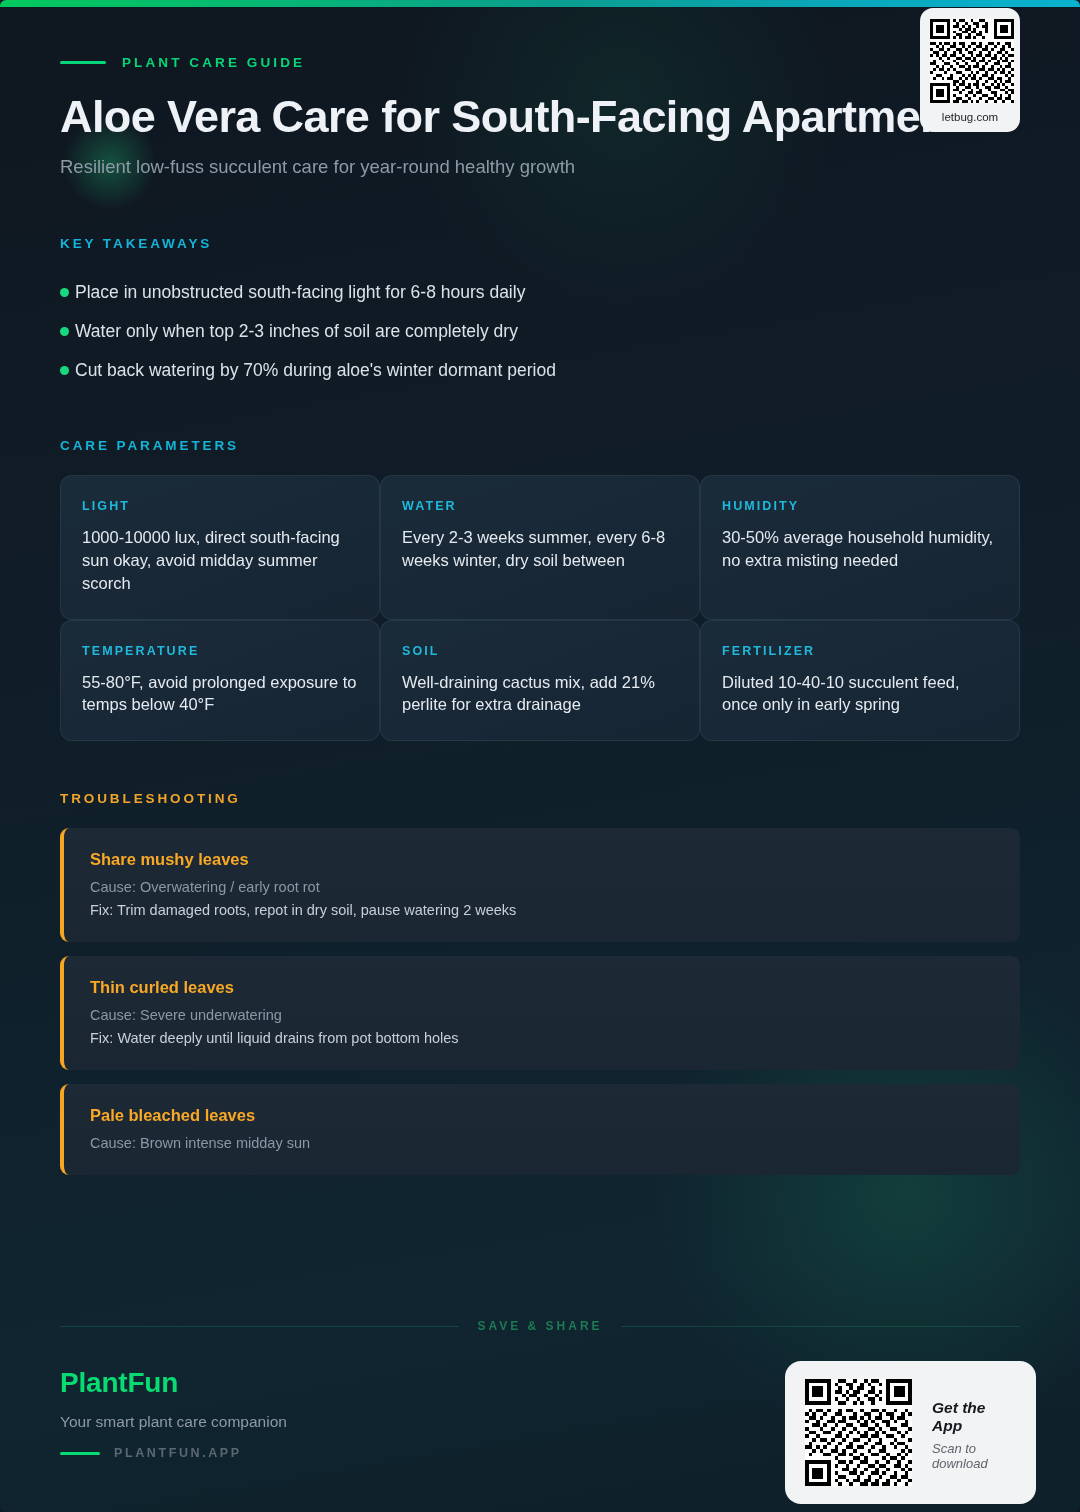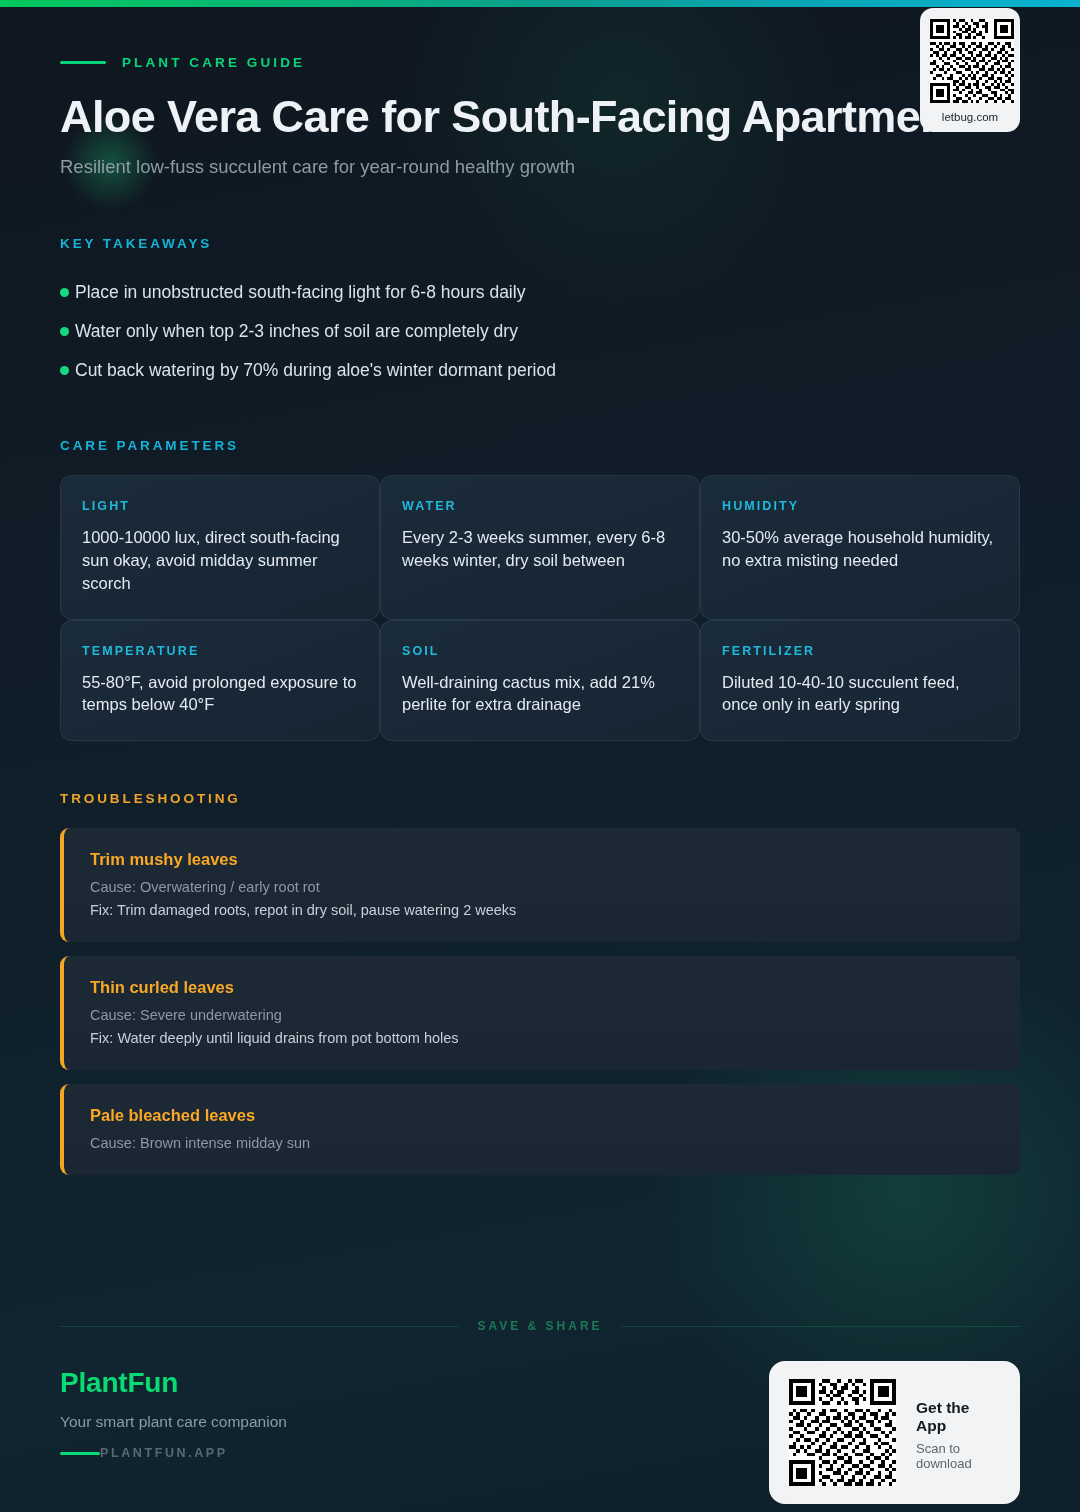--- a/index.html
+++ b/index.html
@@ -19,20 +19,21 @@
     position:relative;
     width:1080px;
     height:1512px;
     overflow:hidden;
     background:
       radial-gradient(circle 360px at 905px 1190px, rgba(22,120,86,.30), rgba(22,120,86,0) 70%),
       radial-gradient(circle 300px at 620px 95px,  rgba(20,110,80,.16), rgba(20,110,80,0) 72%),
       radial-gradient(circle 60px  at 110px 163px, rgba(24,116,80,.62), rgba(24,116,80,0) 78%),
       radial-gradient(circle 46px  at 412px 1012px, rgba(28,110,120,.26), rgba(28,110,120,0) 78%),
       linear-gradient(170deg, #0f1720 0%, #101c27 34%, #0f212c 62%, #102530 82%, #0e2029 100%);
+    border-radius: 6px;
   }
 
   .topbar {
     position:absolute; top:0; left:0;
     width:1080px; height:7px;
     background:linear-gradient(90deg,#03c85c 0%,#05b971 22%,#0b9e90 52%,#0aa6b8 76%,#09b2cf 100%);
   }
 
   .content { position:relative; padding:0 60px; }
 
@@ -139,47 +140,47 @@
     position:absolute; left:60px; right:60px; top:27px;
     display:flex; align-items:center; gap:18px;
   }
   .divider-line { flex:1; height:1px; background:rgba(20,120,85,.40); }
   .divider-text {
     font-size:12px; letter-spacing:3px; font-weight:700;
     color:#1c7a55; text-transform:uppercase; white-space:nowrap;
   }
 
   .footer-body {
-    position:absolute; left:60px; right:60px; top:75px;
+    position:absolute; left:60px; right:44px; top:75px;
     display:flex; align-items:flex-start; justify-content:space-between;
   }
 
   .brand-name {
     font-size:28px; font-weight:700; color:#07db72; letter-spacing:-.2px;
   }
   .brand-tag {
     margin-top:14px; font-size:15.5px; color:#8d9aa6;
   }
-  .brand-url-row { margin-top:15px; display:flex; align-items:center; }
+  .brand-url-row { margin-top:15px; display:flex; align-items:center; gap:14px; }
   .brand-dash { width:40px; height:3px; background:#07db72; border-radius:2px; }
   .brand-url {
     font-size:12.5px; font-weight:700; letter-spacing:2.6px;
     color:#5a6872; text-transform:uppercase;
   }
 
   .qr-foot {
     margin-top:-6px;
     width:251px;
     background:#f2f3f4;
     border-radius:16px;
     padding:18px 20px;
     display:flex; align-items:center; gap:20px;
   }
   .qr-foot .qr-img { width:107px; height:107px; flex:none; display:block; }
-  .qr-foot-text { padding-top:4px; }
+  .qr-foot-text { padding-top:4px;font-style:italic; }
   .qr-foot-title { font-size:15.5px; font-weight:700; color:#15191e; }
   .qr-foot-sub { margin-top:6px; font-size:13px; color:#5d656d; }
 </style>
 </head>
 <body>
 
 <div class="page">
 
   <div class="topbar"></div>
 
@@ -484,21 +485,21 @@
         </div>
 
       </div>
     </div>
 
     <div class="trouble">
       <div class="sec-label amber">Troubleshooting</div>
       <div class="trouble-list">
 
         <div class="tcard">
-          <div class="t-title">Trim mushy leaves</div>
+          <div class="t-title">Share mushy leaves</div>
           <div class="t-cause">Cause: Overwatering / early root rot</div>
           <div class="t-fix">Fix: Trim damaged roots, repot in dry soil, pause watering 2 weeks</div>
         </div>
 
         <div class="tcard">
           <div class="t-title">Thin curled leaves</div>
           <div class="t-cause">Cause: Severe underwatering</div>
           <div class="t-fix">Fix: Water deeply until liquid drains from pot bottom holes</div>
         </div>
 

